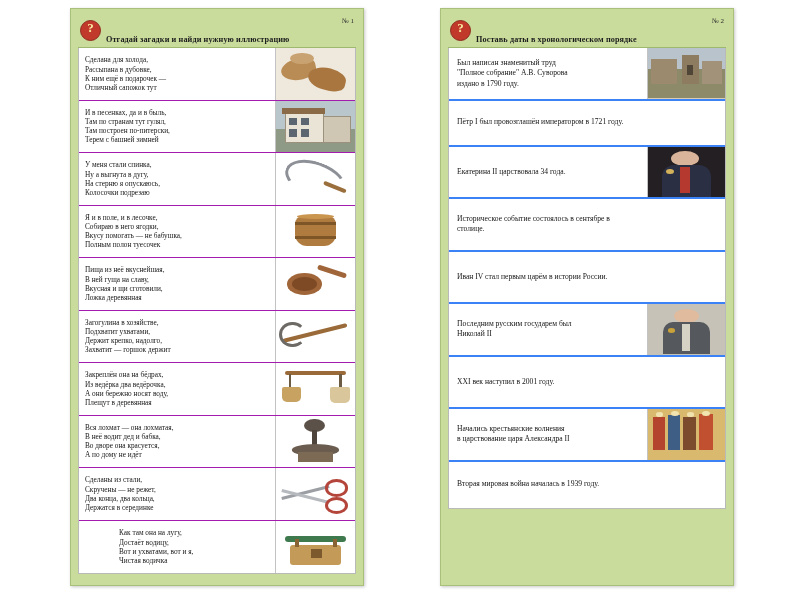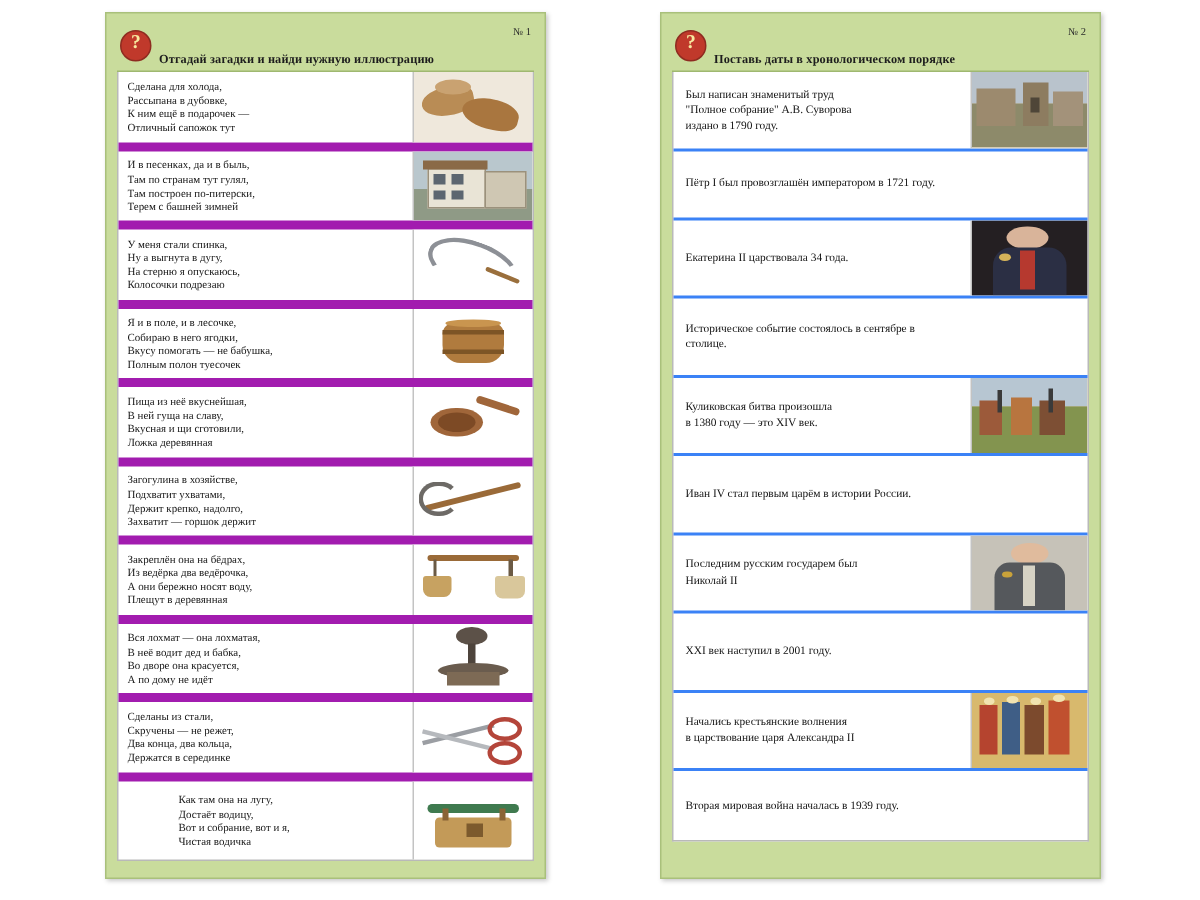--- a/index.html
+++ b/index.html
@@ -85,21 +85,21 @@
 
   
   .tbl {
     background: #ffffff;
     border: 1px solid #b9b9b9;
     border-top: none;
     box-sizing: border-box;
   }
   .row {
     display: flex;
-    border-bottom: 6px solid #a21caf;
+    border-bottom: 1px solid #a21caf;
     box-sizing: border-box;
     min-height: 20px;
   }
   .row:last-child { border-bottom: none; padding-left: 34px; }
 
   .cell-text {
     flex: 1 1 auto;
     padding: 4px 5px 4px 6px;
     font-size: 7.3px;
     line-height: 9.2px;
@@ -323,21 +323,21 @@
               <div class="ill" style="left:6%;top:52%;width:62%;height:6%;background:#b6b9bd;transform:rotate(14deg);"></div>
               <div class="ill" style="left:62%;top:22%;width:22%;height:22%;border:3px solid #b4453a;border-radius:50%;"></div>
               <div class="ill" style="left:62%;top:56%;width:22%;height:22%;border:3px solid #b4453a;border-radius:50%;"></div>
             </div>
           </div>
         </div>
         <div class="row" style="height: 52.5px;">
           <div class="cell-text">
             <div class="ln">Как там она на лугу,</div>
             <div class="ln">Достаёт водицу,</div>
-            <div class="ln">Вот и собрание, вот и я,</div>
+            <div class="ln">Вот и ухватами, вот и я,</div>
             <div class="ln">Чистая водичка</div>
           </div>
           <div class="cell-pic">
             <div class="thumb bg-white">
               <div class="ill" style="left:18%;top:46%;width:64%;height:38%;background:#c39a58;border-radius:3px;"></div>
               <div class="ill" style="left:12%;top:30%;width:76%;height:10%;background:#3f7a4f;border-radius:3px;"></div>
               <div class="ill" style="left:24%;top:36%;width:5%;height:14%;background:#8a6335;"></div>
               <div class="ill" style="left:72%;top:36%;width:5%;height:14%;background:#8a6335;"></div>
               <div class="ill" style="left:44%;top:54%;width:14%;height:18%;background:#7c5a2d;"></div>
             </div>
@@ -391,37 +391,20 @@
               <div class="ill" style="left:24%;top:44%;width:10%;height:10%;background:#d3b25a;border-radius:50%;"></div>
             </div>
           </div>
         </div>
         <div class="rrow" style="height: 52.5px;">
           <div class="rcell-text">
             <div>Историческое событие состоялось в сентябре в</div>
             <div>столице.</div>
           </div>
           <div class="rcell-pic none"></div>
-        </div>
-        <div class="rrow" style="height: 52.5px;">
-          <div class="rcell-text">
-            <div>Куликовская битва произошла</div>
-            <div>в 1380 году — это XIV век.</div>
-          </div>
-          <div class="rcell-pic">
-            <div class="thumb bg-gold">
-              <div class="ill" style="left:0;top:0;width:100%;height:38%;background:#b7c6d2;"></div>
-              <div class="ill" style="left:0;top:38%;width:100%;height:62%;background:#83944f;"></div>
-              <div class="ill" style="left:6%;top:30%;width:20%;height:46%;background:#9c5a3a;"></div>
-              <div class="ill" style="left:34%;top:26%;width:18%;height:50%;background:#b8753f;"></div>
-              <div class="ill" style="left:58%;top:30%;width:22%;height:46%;background:#7d4f34;"></div>
-              <div class="ill" style="left:22%;top:16%;width:4%;height:30%;background:#3a3a3a;"></div>
-              <div class="ill" style="left:66%;top:14%;width:4%;height:32%;background:#3a3a3a;"></div>
-            </div>
-          </div>
         </div>
         <div class="rrow" style="height: 52.5px;">
           <div class="rcell-text">
             <div>Иван IV стал первым царём в истории России.</div>
           </div>
           <div class="rcell-pic none"></div>
         </div>
         <div class="rrow" style="height: 52.5px;">
           <div class="rcell-text">
             <div>Последним русским государем был</div>

